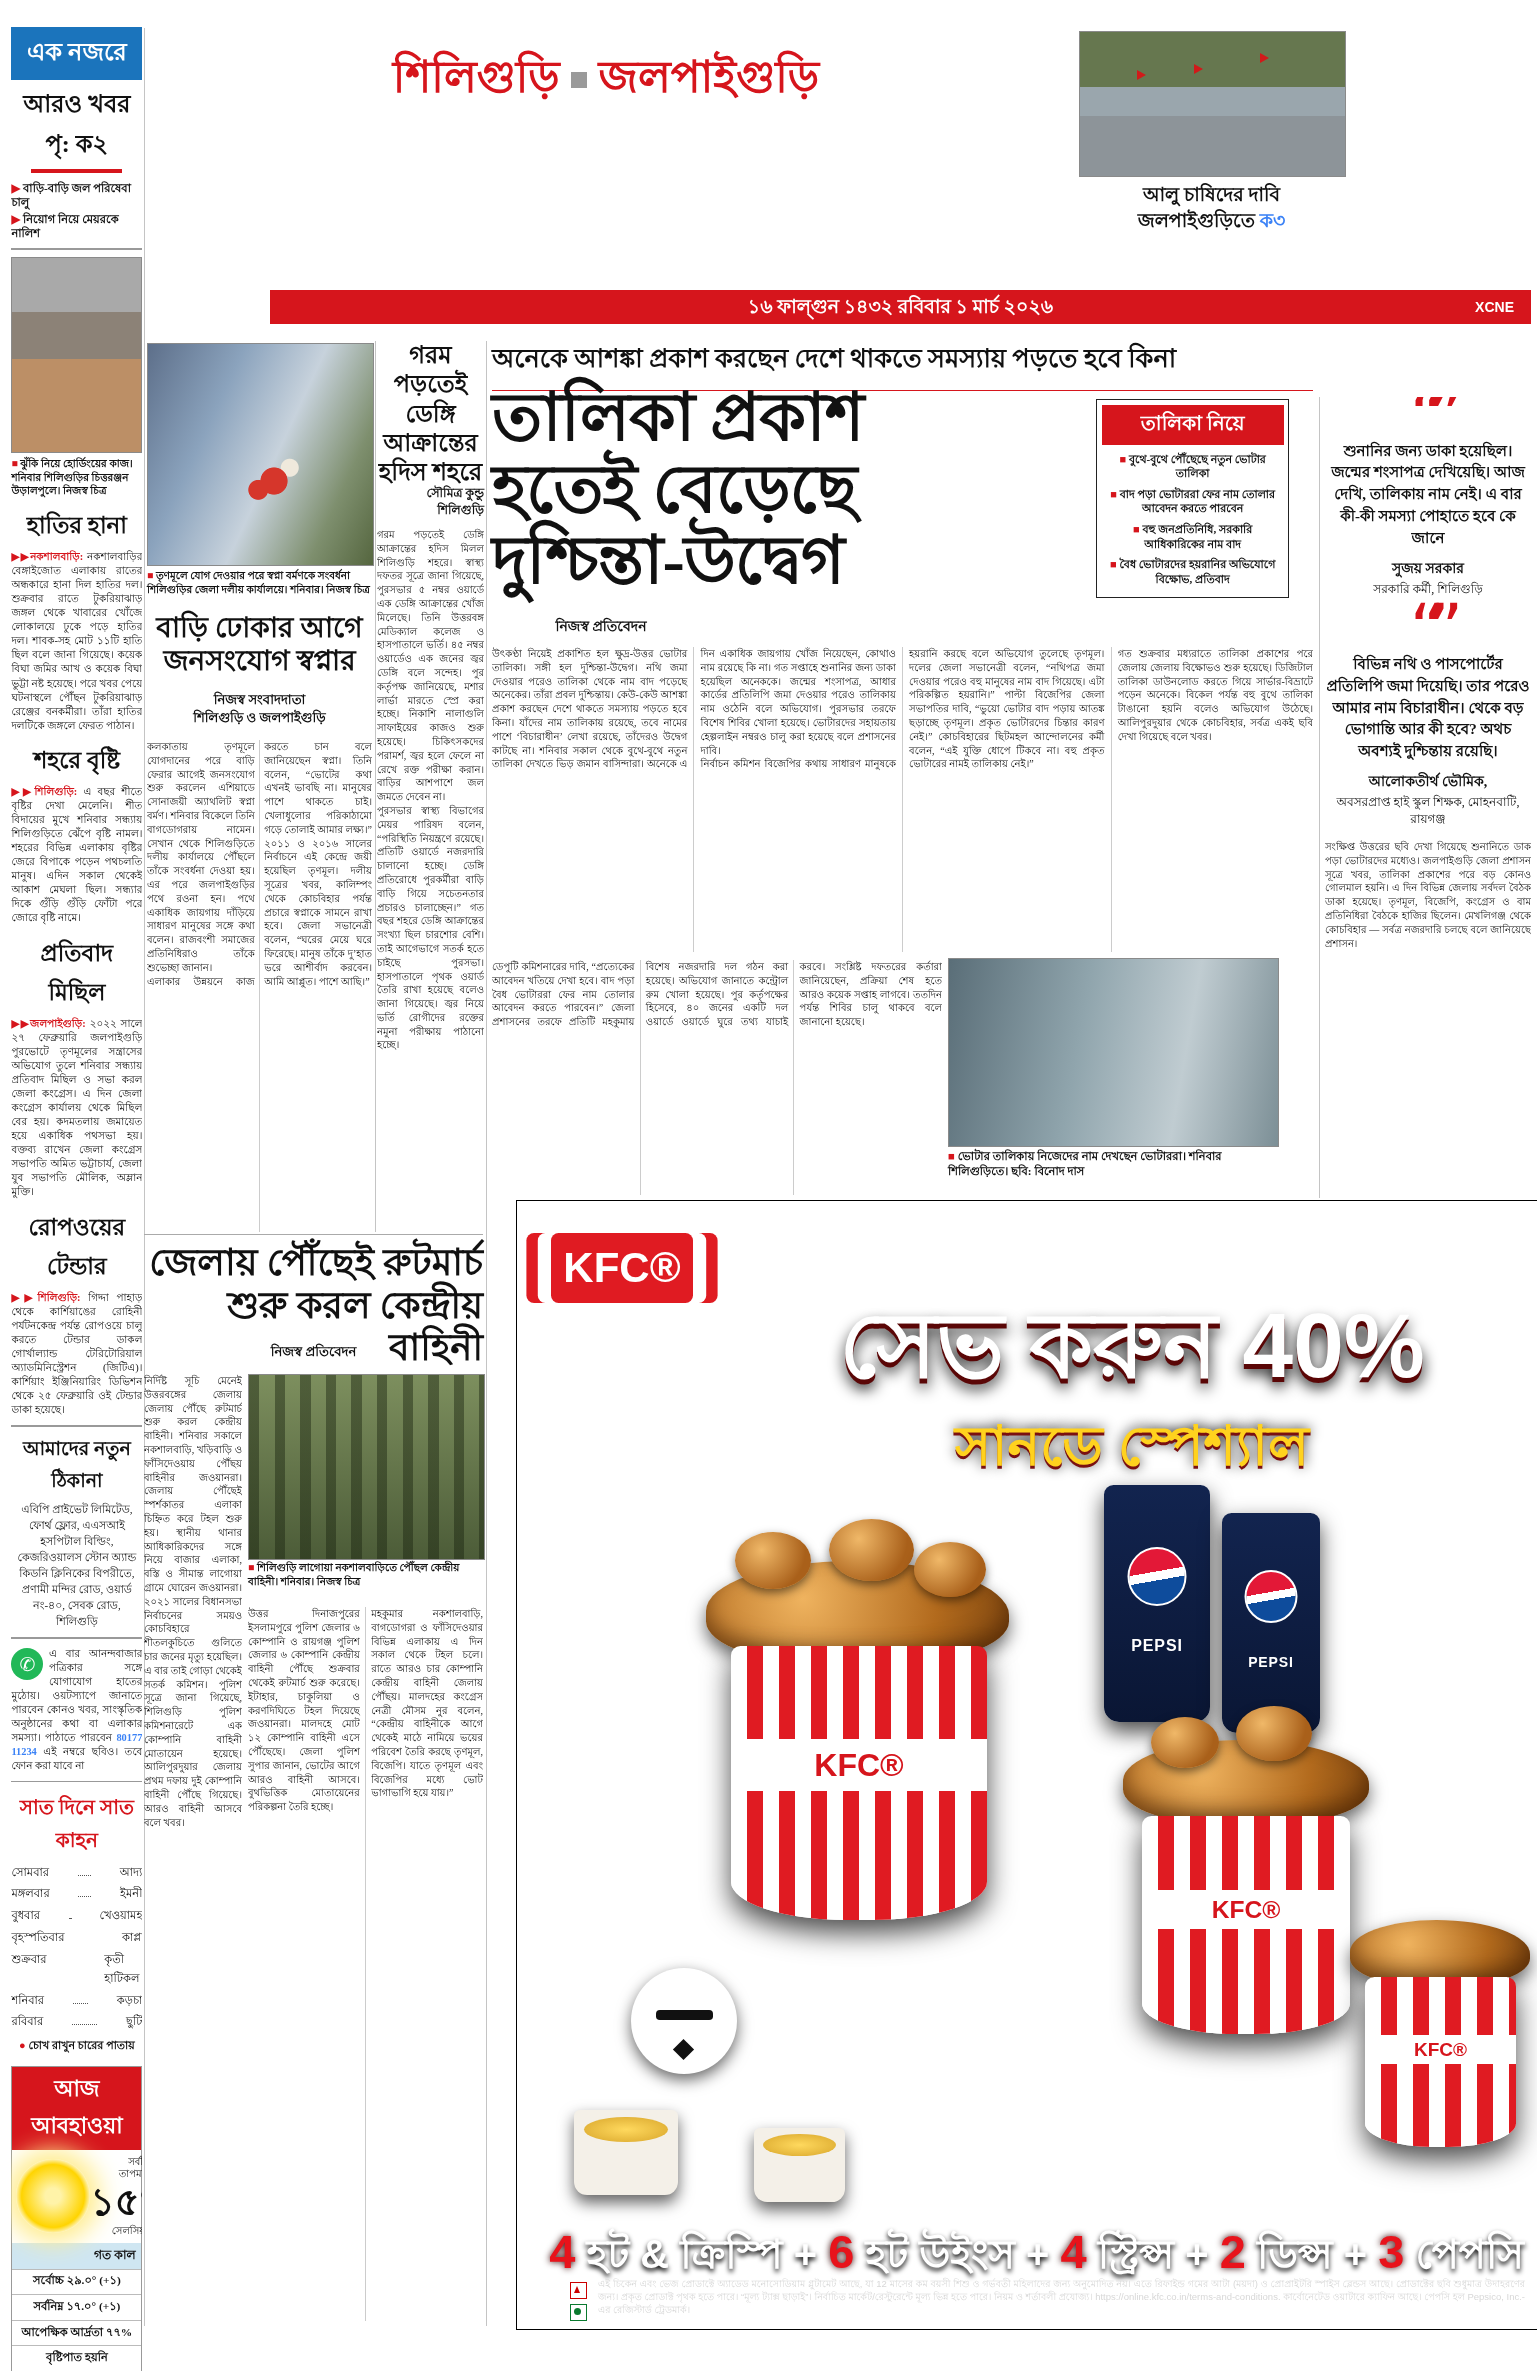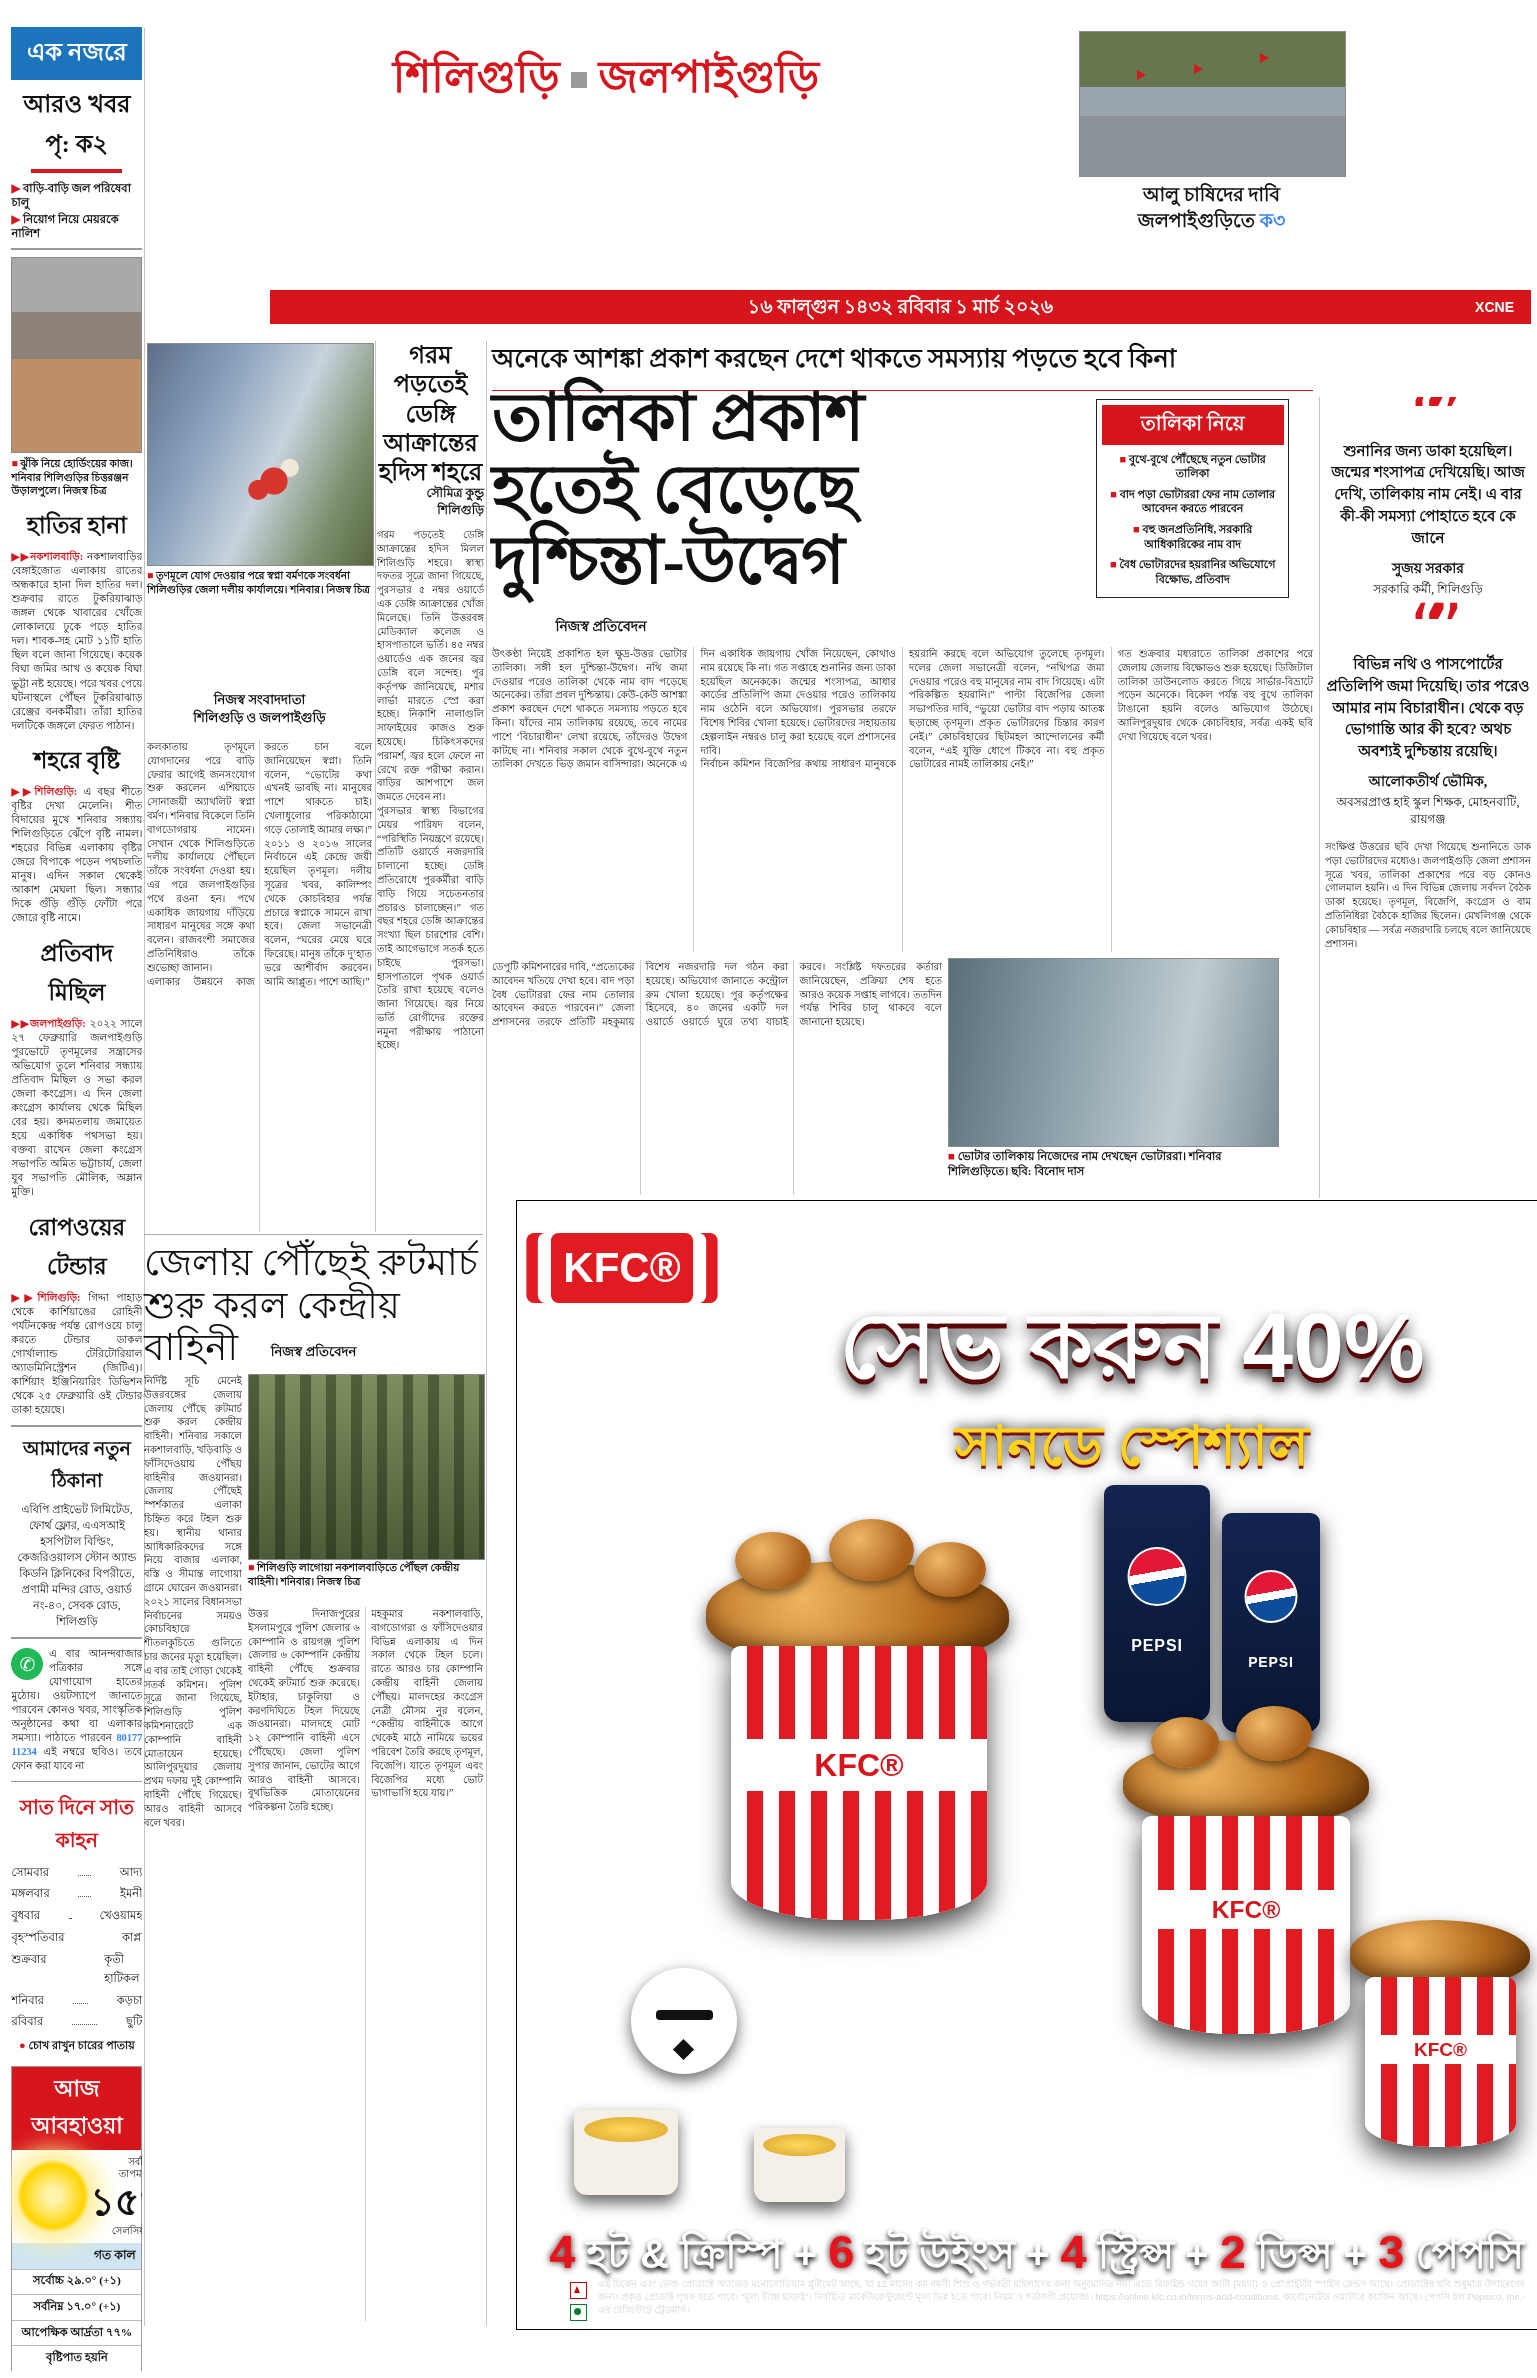--- a/index.html
+++ b/index.html
@@ -90,21 +90,21 @@
   #ld-pcap{left:948px;top:1149px;width:329px;font-size:11.4px;}
   
   #qt{left:1325px;top:397px;width:206px;height:801px;overflow:hidden;text-align:center;}
   .qmark{color:#d6151c;font-size:68px;line-height:0.55;height:38px;font-family:"DejaVu Sans",sans-serif;}
   .qmark::before{content:"\201C\201D";letter-spacing:-17px;}
   .q-txt{font-size:15px;font-weight:600;line-height:1.45;margin:5.7px 0 7.6px;}
   .q-name{font-size:14px;font-weight:bold;}
   .q-role{font-size:12px;line-height:1.35;margin-bottom:13.2px;}
   #qt-extra{text-align:justify;margin-top:9.5px;}
   
-  #fc-h{left:144px;top:1242px;width:339px;font-size:37px;font-weight:normal;text-align:left;line-height:1.15;}
+  #fc-h{left:144px;top:1242px;width:339px;font-size:37px;font-weight:bold;text-align:right;line-height:1.15;}
   #fc-by{left:144px;top:1342px;width:339px;text-align:center;font-size:13.2px;font-weight:bold;}
   #fc-left{left:144px;top:1374px;width:98px;height:946px;}
   #fc-photo{left:248px;top:1374px;width:235px;height:184px;
     background:repeating-linear-gradient(90deg,rgba(25,35,15,.45) 0 10.4px,rgba(0,0,0,0) 10.4px 25.6px),
                linear-gradient(#7d8f5e,#4c5c38);}
   #fc-cap{left:248px;top:1561px;width:235px;}
   #fc-bottom{left:248px;top:1607px;width:235px;height:714px;column-count:2;column-gap:11.4px;column-rule:0.9px solid #ccc;}
   
   #kfc{left:492px;top:1200px;width:1039px;height:1128px;background:
        radial-gradient(ellipse at 50% 42%,#8f0d0d 0%,#47060 0,#470606 45%,#160202 78%);
@@ -266,20 +266,24 @@
     <div><span>জলপাইগুড়িতে</span> <span class="red">ক৩</span></div>
   </div>
 
   <div id="date-strip" class="abs">
     <div class="dt">১৬ ফাল্গুন ১৪৩২ রবিবার ১ মার্চ ২০২৬</div>
     <div class="xc">XCNE</div>
   </div>
 
   <div id="sw-photo" class="abs photo"></div>
   <div id="sw-cap" class="abs cap"><span class="sq">■ </span><span>তৃণমূলে যোগ দেওয়ার পরে স্বপ্না বর্মণকে সংবর্ধনা শিলিগুড়ির জেলা দলীয় কার্যালয়ে। শনিবার। নিজস্ব চিত্র</span></div>
+  <div id="sw-h" class="abs">
+    <div>বাড়ি ঢোকার আগে</div>
+    <div>জনসংযোগ স্বপ্নার</div>
+  </div>
   <div id="sw-by" class="abs">
     <div>নিজস্ব সংবাদদাতা</div>
     <div>শিলিগুড়ি ও জলপাইগুড়ি</div>
   </div>
   <div id="sw-body" class="abs body-txt jst">কলকাতায় তৃণমূলে যোগদানের পরে বাড়ি ফেরার আগেই জনসংযোগ শুরু করলেন এশিয়াডে সোনাজয়ী অ্যাথলিট স্বপ্না বর্মণ। শনিবার বিকেলে তিনি বাগডোগরায় নামেন। সেখান থেকে শিলিগুড়িতে দলীয় কার্যালয়ে পৌঁছলে তাঁকে সংবর্ধনা দেওয়া হয়। এর পরে জলপাইগুড়ির পথে রওনা হন। পথে একাধিক জায়গায় দাঁড়িয়ে সাধারণ মানুষের সঙ্গে কথা বলেন। রাজবংশী সমাজের প্রতিনিধিরাও তাঁকে শুভেচ্ছা জানান।
 এলাকার উন্নয়নে কাজ করতে চান বলে জানিয়েছেন স্বপ্না। তিনি বলেন, “ভোটের কথা এখনই ভাবছি না। মানুষের পাশে থাকতে চাই। খেলাধুলোর পরিকাঠামো গড়ে তোলাই আমার লক্ষ্য।” ২০১১ ও ২০১৬ সালের নির্বাচনে এই কেন্দ্রে জয়ী হয়েছিল তৃণমূল। দলীয় সূত্রের খবর, কালিম্পং থেকে কোচবিহার পর্যন্ত প্রচারে স্বপ্নাকে সামনে রাখা হবে। জেলা সভানেত্রী বলেন, “ঘরের মেয়ে ঘরে ফিরেছে। মানুষ তাঁকে দু’হাত ভরে আশীর্বাদ করবেন। আমি আপ্লুত। পাশে আছি।”</div>
 
   <div id="dg-h" class="abs">গরম পড়তেই ডেঙ্গি আক্রান্তের হদিস শহরে</div>
   <div id="dg-by" class="abs">
     <div>সৌমিত্র কুন্ডু</div>

